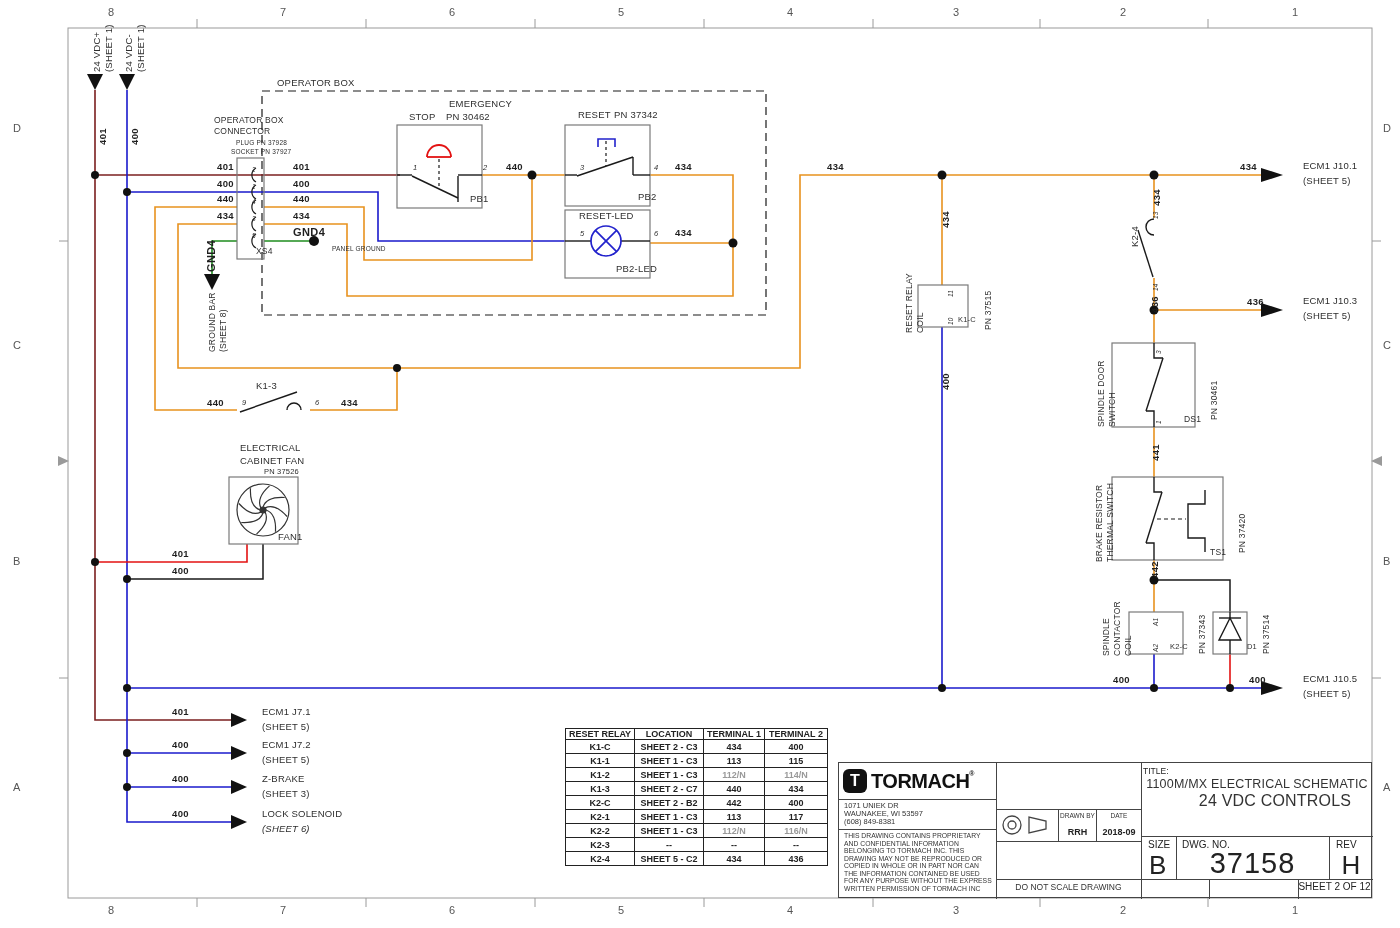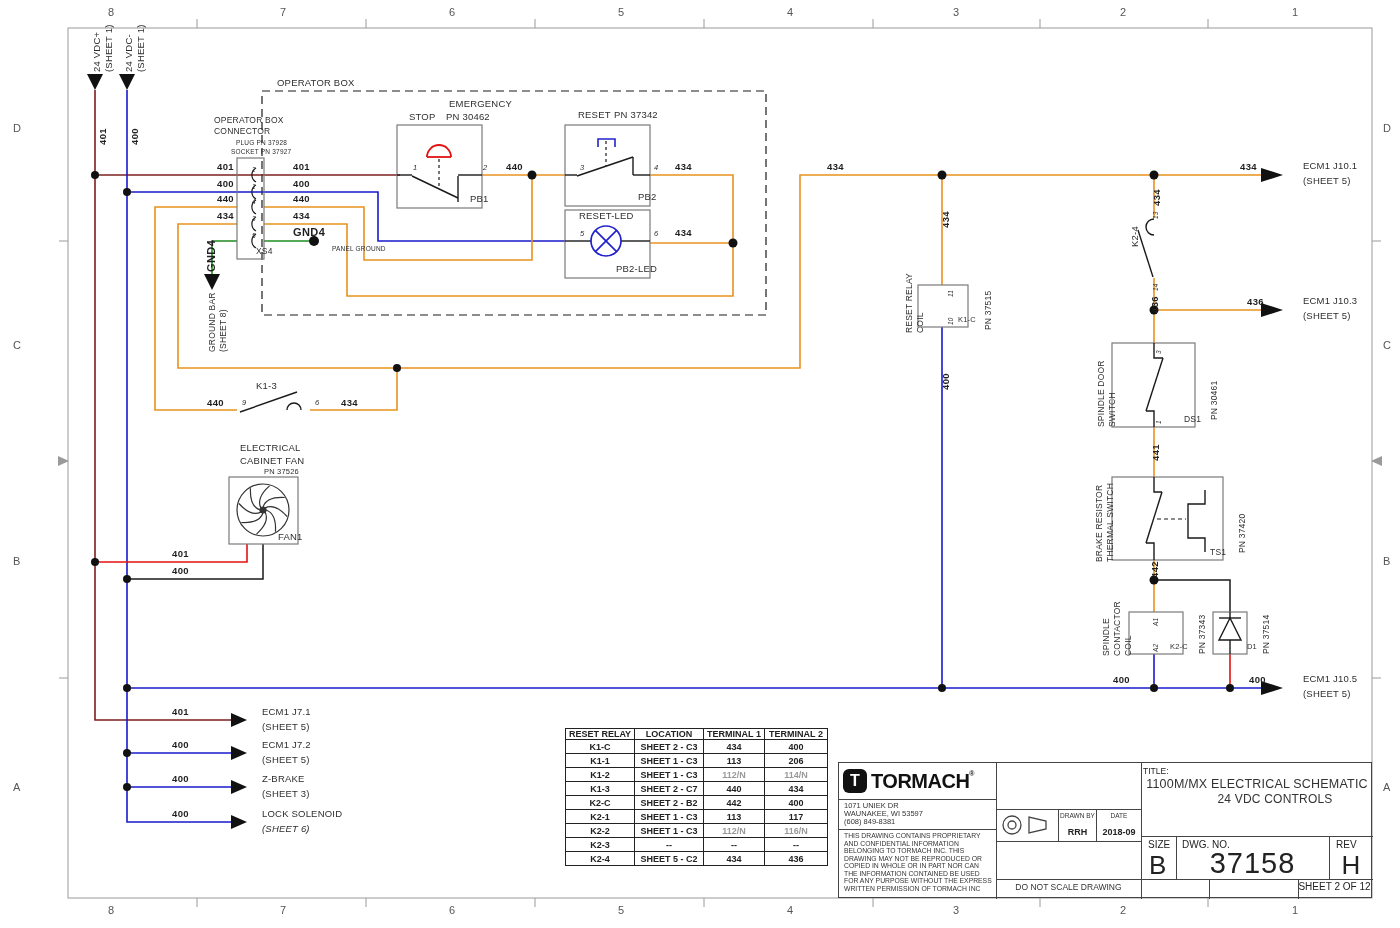--- a/index.html
+++ b/index.html
@@ -24,21 +24,21 @@
              font-size:16px;display:flex;align-items:center;justify-content:center;}
   #logo-text{font-size:20px;font-weight:800;letter-spacing:-.5px;color:#111;margin-left:4px;}
   #logo-reg{font-size:7px;vertical-align:top;}
   #address{left:5px;top:39px;width:150px;font-size:7.5px;line-height:8.2px;color:#333;}
   #legal{left:5px;top:69px;width:152px;font-size:6.8px;line-height:7.5px;color:#333;}
   .cell-label{font-size:6.5px;color:#333;text-align:center;}
   .cell-val{font-size:9px;font-weight:700;text-align:center;color:#222;}
   #proj-cell{left:157px;top:46px;width:62px;height:32px;display:flex;align-items:center;justify-content:center;}
   #title-label{left:304px;top:3px;font-size:8.5px;}
   #title-l1{left:302px;top:14px;width:232px;text-align:center;font-size:12.5px;color:#333;letter-spacing:.2px;}
-  #title-l2{left:302px;top:29px;width:232px;text-align:center;font-size:12px;color:#333;letter-spacing:.2px;padding-left:36px;}
+  #title-l2{left:302px;top:29px;width:232px;text-align:center;font-size:16px;color:#333;letter-spacing:.2px;padding-left:36px;}
   .big-val{font-size:26px;color:#222;}
   #dwg-val{font-size:29px;letter-spacing:1px;}
   #sheet-note{left:459px;top:118px;width:73px;text-align:center;font-size:10px;color:#222;}
   #dns{left:157px;top:119px;width:145px;text-align:center;font-size:8.5px;color:#333;}
 
   
   #relay-table{position:absolute;border-collapse:collapse;table-layout:fixed;}
   #relay-table td,#relay-table th{border:1px solid #222;font-size:9px;padding:0;text-align:center;
       font-family:"Liberation Sans",sans-serif;color:#222;overflow:hidden;white-space:nowrap;}
   #relay-table th{font-weight:700;white-space:normal;line-height:1.15;}
@@ -406,21 +406,21 @@
         <tr>
           <td>K1-C</td>
           <td>SHEET 2 - C3</td>
           <td>434</td>
           <td>400</td>
         </tr>
         <tr>
           <td>K1-1</td>
           <td>SHEET 1 - C3</td>
           <td>113</td>
-          <td>206</td>
+          <td>115</td>
         </tr>
         <tr>
           <td>K1-2</td>
           <td>SHEET 1 - C3</td>
           <td class="muted">112/N</td>
           <td class="muted">114/N</td>
         </tr>
         <tr>
           <td>K1-3</td>
           <td>SHEET 2 - C7</td>

